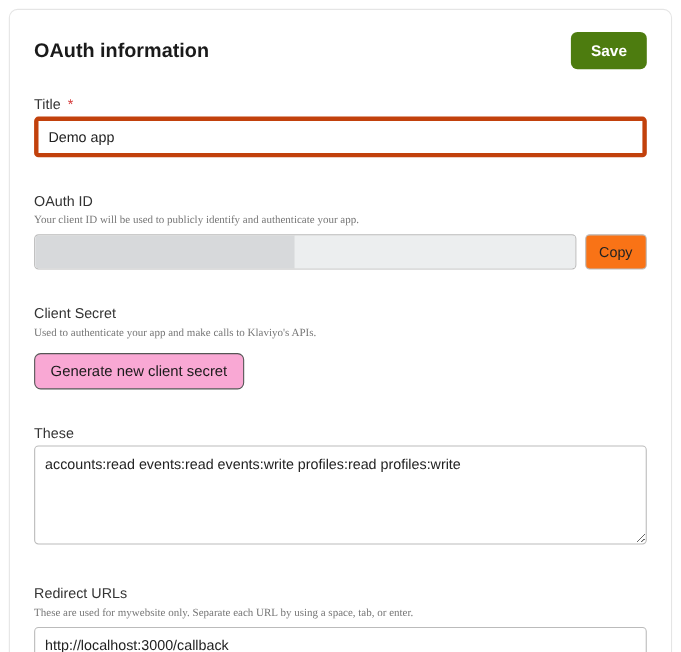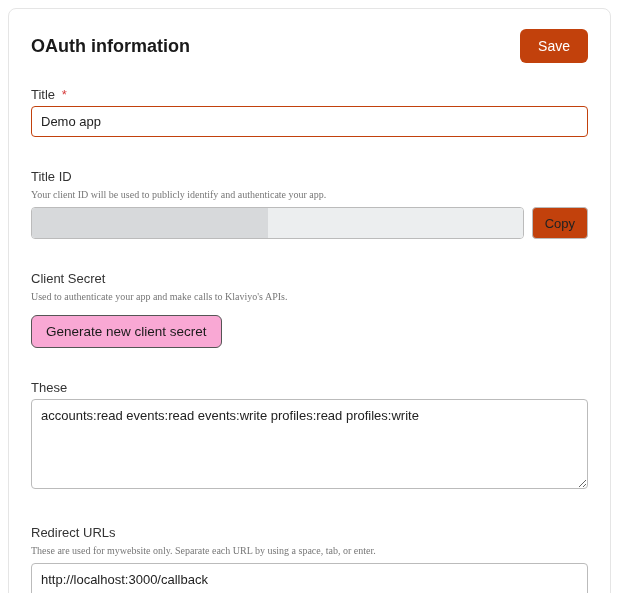--- a/index.html
+++ b/index.html
@@ -25,27 +25,27 @@
       align-items: center;
       margin-bottom: 24px;
     }
     .page-title {
       font-size: 18px;
       font-weight: 700;
       color: #1a1a1a;
       text-align: right;
     }
     .save-btn {
-      background: #c2410c;
+      background: #4d7c0f;
       color: #fff;
       border: none;
       border-radius: 6px;
       padding: 9px 18px;
       font-size: 14px;
-      font-weight: 400;
+      font-weight: 700;
       cursor: pointer;
     }
     .field {
       margin-bottom: 32px;
     }
     .field-label {
       font-size: 13px;
       color: #333;
       display: block;
       margin-bottom: 4px;
@@ -57,21 +57,21 @@
     .field-help {
       font-size: 10px;
       color: #777;
       margin-top: 1px;
       margin-bottom: 6px;
       line-height: 1.3;
       font-family: Liberation Serif, serif;
     }
     .text-input {
       width: 100%;
-      border: 1px solid #c2410c;
+      border: 4px solid #c2410c;
       border-radius: 4px;
       padding: 7px 9px;
       font-size: 13px;
       color: #222;
       font-family: inherit;
     }
     .textarea {
       width: 100%;
       border: 1px solid #bbb;
       border-radius: 4px;
@@ -98,21 +98,21 @@
     .client-id-fill {
       background: #d7d9db;
       width: 48%;
     }
     .client-id-empty {
       background: #eceeef;
       flex: 1;
     }
     .copy-btn {
       border: 1px solid #bbb;
-      background: #c2410c;
+      background: #f97316;
       border-radius: 4px;
       padding: 6px 12px;
       font-size: 13px;
       cursor: pointer;
       color: #222;
     }
     .generate-btn {
       border: 1px solid #555;
       background: #f9a8d4;
       border-radius: 6px;
@@ -141,21 +141,21 @@
 
   <div class="field">
     <label class="field-label">
       <span>Title</span>
       <span class="required-star">*</span>
     </label>
     <input type="text" class="text-input" value="Demo app" style="">
   </div>
 
   <div class="field">
-    <label class="field-label">Title ID</label>
+    <label class="field-label">OAuth ID</label>
     <div class="field-help">Your client ID will be used to publicly identify and authenticate your app.</div>
     <div class="client-id-row">
       <div class="client-id-value">
         <div class="client-id-fill"></div>
         <div class="client-id-empty"></div>
       </div>
       <button class="copy-btn">Copy</button>
     </div>
   </div>
 

